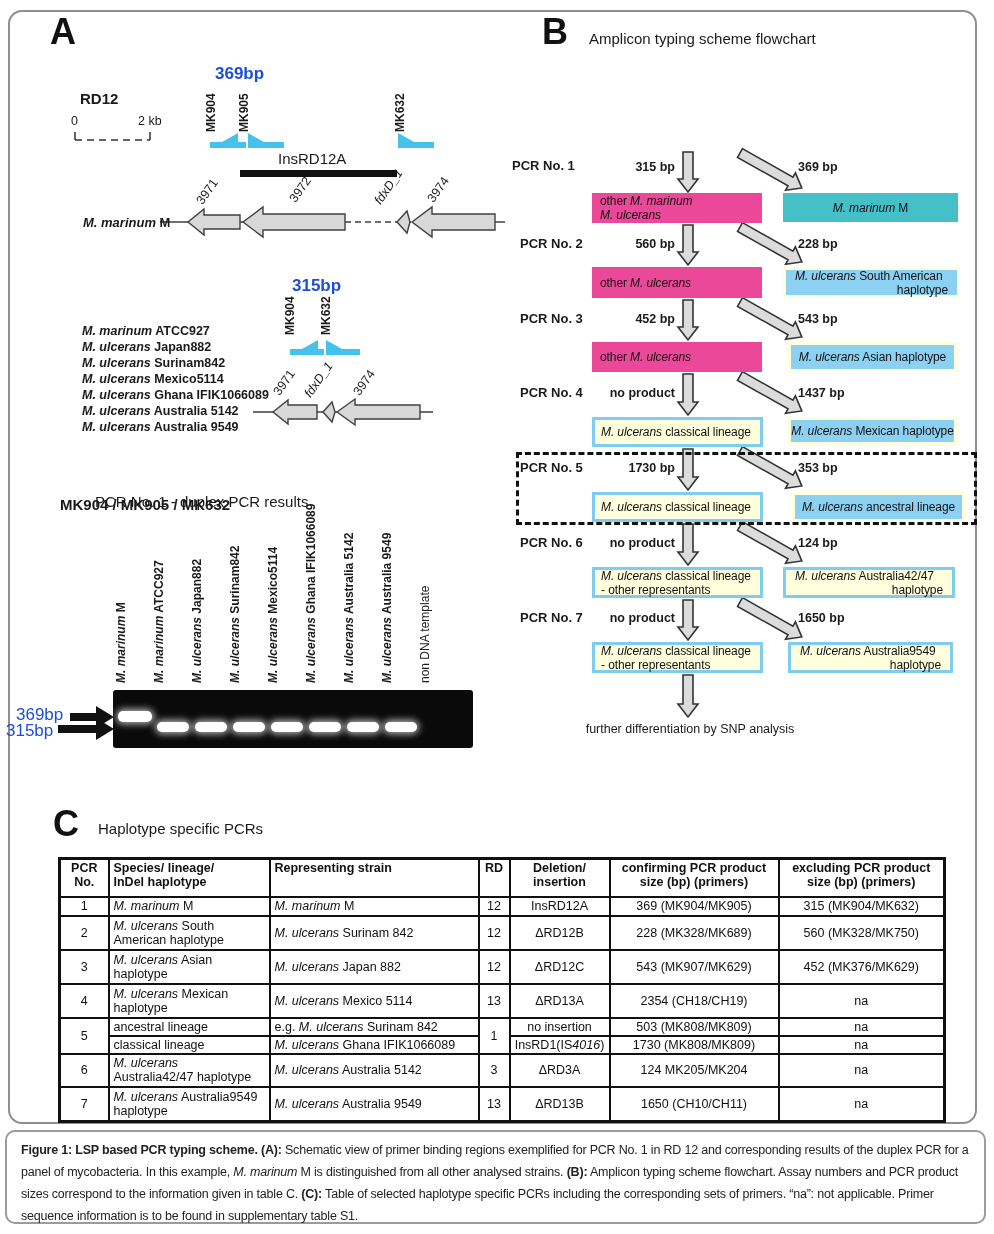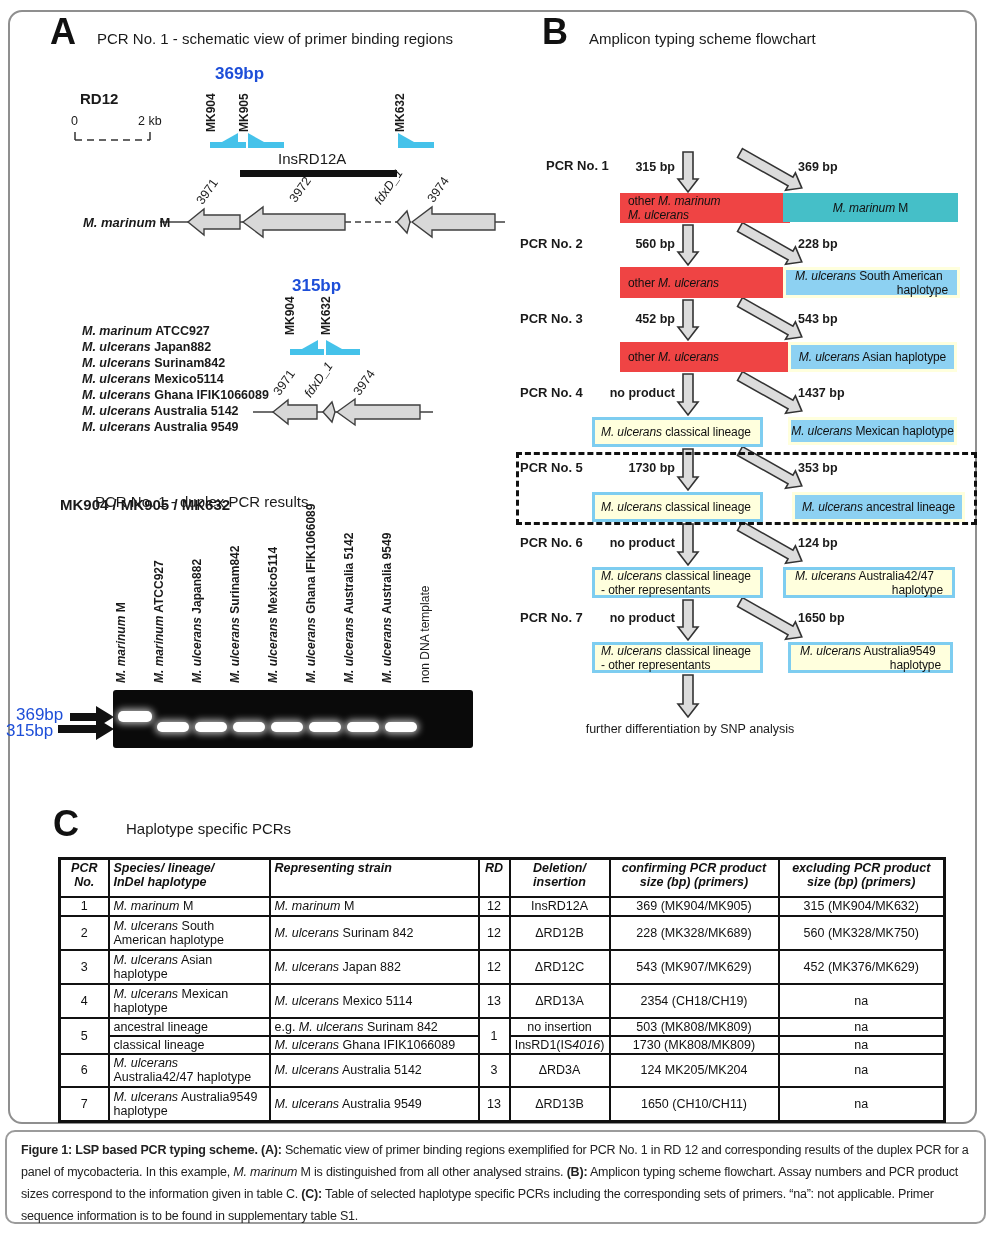--- a/index.html
+++ b/index.html
@@ -24,33 +24,33 @@
   .gel{position:absolute;left:113px;top:690px;width:360px;height:58px;background:#0a0a0a;border-radius:3px;z-index:1;}
   .band{position:absolute;background:#fff;border-radius:5px;box-shadow:0 0 7px 2px rgba(255,255,255,0.7);z-index:2;}
   
   .rootbox{position:absolute;left:592px;top:119px;width:176px;height:31px;border:5px solid #000;box-sizing:border-box;display:flex;align-items:center;justify-content:center;font-size:13px;background:#fff;z-index:2;}
   .fb{position:absolute;display:flex;align-items:center;box-sizing:border-box;font-size:12px;line-height:14px;letter-spacing:-0.1px;white-space:nowrap;z-index:2;color:#111;}
   .fb>div{width:100%;}
   .fb .al{text-align:left;padding:0 6px;}
   .fb .al8{text-align:left;padding:0 8px;}
   .fb .ac{text-align:center;}
   .fb .arr{text-align:left;padding:0 9px;}
-  .green{background:#ef4444;margin-left:28px;}
+  .green{background:#ec4899;}
   .teal{background:#45bfc8;}
   .blue{background:#8dd1f2;border:3px solid #ffffdd;}
   .cream{background:#ffffdd;border:3px solid #7ecdf0;}
   .pcr{position:absolute;font-weight:bold;font-size:13px;z-index:2;}
   .bp{position:absolute;font-weight:bold;font-size:12.5px;z-index:2;}
   .bpl{width:118px;text-align:right;}
   .dash5{position:absolute;left:516px;top:452px;width:461px;height:73px;border:3px dashed #111;box-sizing:border-box;z-index:1;}
   .foot{position:absolute;left:565px;top:722px;width:250px;text-align:center;font-size:12.5px;z-index:2;}
   
   .tbl{position:absolute;left:58px;top:857px;width:885px;border-collapse:collapse;table-layout:fixed;font-size:12.5px;z-index:2;border:3px solid #111;}
   .tbl th,.tbl td{border:2px solid #111;padding:1px 4px;color:#111;overflow:hidden;}
-  .tbl th{font-weight:bold;vertical-align:top;text-align:center;font-size:12.5px;font-style:italic;}
+  .tbl th{font-weight:bold;vertical-align:top;text-align:center;font-size:12.5px;}
   .tbl th.thl{text-align:left;}
   .tbl td{vertical-align:middle;}
   .tc{text-align:center;}
   .tleft{text-align:left;}
   
   .cap{position:absolute;left:5px;top:1130px;width:981px;height:94px;box-sizing:border-box;border:2px solid #9b9b9b;border-radius:10px;padding:7px 14px;font-size:12.5px;line-height:22px;color:#222;letter-spacing:-0.2px;background:#fff;z-index:2;}
 </style>
 </head>
 <body>
 
@@ -138,21 +138,20 @@
       <g transform="translate(740,526) rotate(29.5)">
           <polygon points="0,-5 58,-5 58,-10 71,0 58,10 58,5 0,5"></polygon>
         </g>
       <g transform="translate(740,602) rotate(29.5)">
           <polygon points="0,-5 58,-5 58,-10 71,0 58,10 58,5 0,5"></polygon>
         </g>
     </g>
   </svg>
 
   <div class="plabel" style="left:50px;top:14px;">A</div>
-  <div class="ptitle" style="left:97px;top:30px;">PCR No. 1 - schematic view of primer binding regions</div>
 
   <div class="big bold" style="left:215px;top:64px;">369bp</div>
   <div class="mml" style="left:80px;top:90px;font-size:15px;">RD12</div>
 
   <div class="abs" style="left:71px;top:114px;font-size:12.5px;z-index:3;">0</div>
   <div class="abs" style="left:138px;top:114px;font-size:12.5px;z-index:3;">2 kb</div>
 
   <div class="vlab" style="left:218px;top:118px;">MK904</div>
   <div class="vlab" style="left:251px;top:118px;">MK905</div>
   <div class="vlab" style="left:407px;top:118px;">MK632</div>
@@ -208,21 +207,21 @@
   <div class="band" style="left:271px;top:722px;width:32px;height:10px;"></div>
   <div class="band" style="left:309px;top:722px;width:32px;height:10px;"></div>
   <div class="band" style="left:347px;top:722px;width:32px;height:10px;"></div>
   <div class="band" style="left:385px;top:722px;width:32px;height:10px;"></div>
 
   <div class="plabel" style="left:542px;top:14px;">B</div>
   <div class="ptitle" style="left:589px;top:30px;">Amplicon typing scheme flowchart</div>
 
   <div class="dash5"></div>
 
-  <div class="pcr" style="left:546px;top:158px;">PCR No. 1</div>
+  <div class="pcr" style="left:512px;top:158px;">PCR No. 1</div>
   <div class="pcr" style="left:520px;top:236px;">PCR No. 2</div>
   <div class="pcr" style="left:520px;top:311px;">PCR No. 3</div>
   <div class="pcr" style="left:520px;top:385px;">PCR No. 4</div>
   <div class="pcr" style="left:520px;top:460px;">PCR No. 5</div>
   <div class="pcr" style="left:520px;top:535px;">PCR No. 6</div>
   <div class="pcr" style="left:520px;top:610px;">PCR No. 7</div>
 
   <div class="bp bpl" style="left:557px;top:160px;">315 bp</div>
   <div class="bp bpl" style="left:557px;top:237px;">560 bp</div>
   <div class="bp bpl" style="left:557px;top:312px;">452 bp</div>
@@ -279,21 +278,21 @@
   <div class="fb cream" style="left:783px;top:567px;width:172px;height:31px;">
       <div class="arr"><span style="font-style: italic;">M. ulcerans</span><span> Australia42/47</span><div style="text-align: right;">haplotype</div></div>
     </div>
   <div class="fb cream" style="left:788px;top:642px;width:165px;height:31px;">
       <div class="arr"><span style="font-style: italic;">M. ulcerans</span><span> Australia9549</span><div style="text-align: right;">haplotype</div></div>
     </div>
 
   <div class="foot">further differentiation by SNP analysis</div>
 
   <div class="plabel" style="left:53px;top:806px;">C</div>
-  <div class="ptitle" style="left:98px;top:820px;margin-left:28px;">Haplotype specific PCRs</div>
+  <div class="ptitle" style="left:98px;top:820px;">Haplotype specific PCRs</div>
 
   <table class="tbl">
     <colgroup>
       <col style="width:49px">
         <col style="width:161px">
         <col style="width:209px">
         <col style="width:31px">
         <col style="width:100px">
         <col style="width:169px">
         <col style="width:166px">

